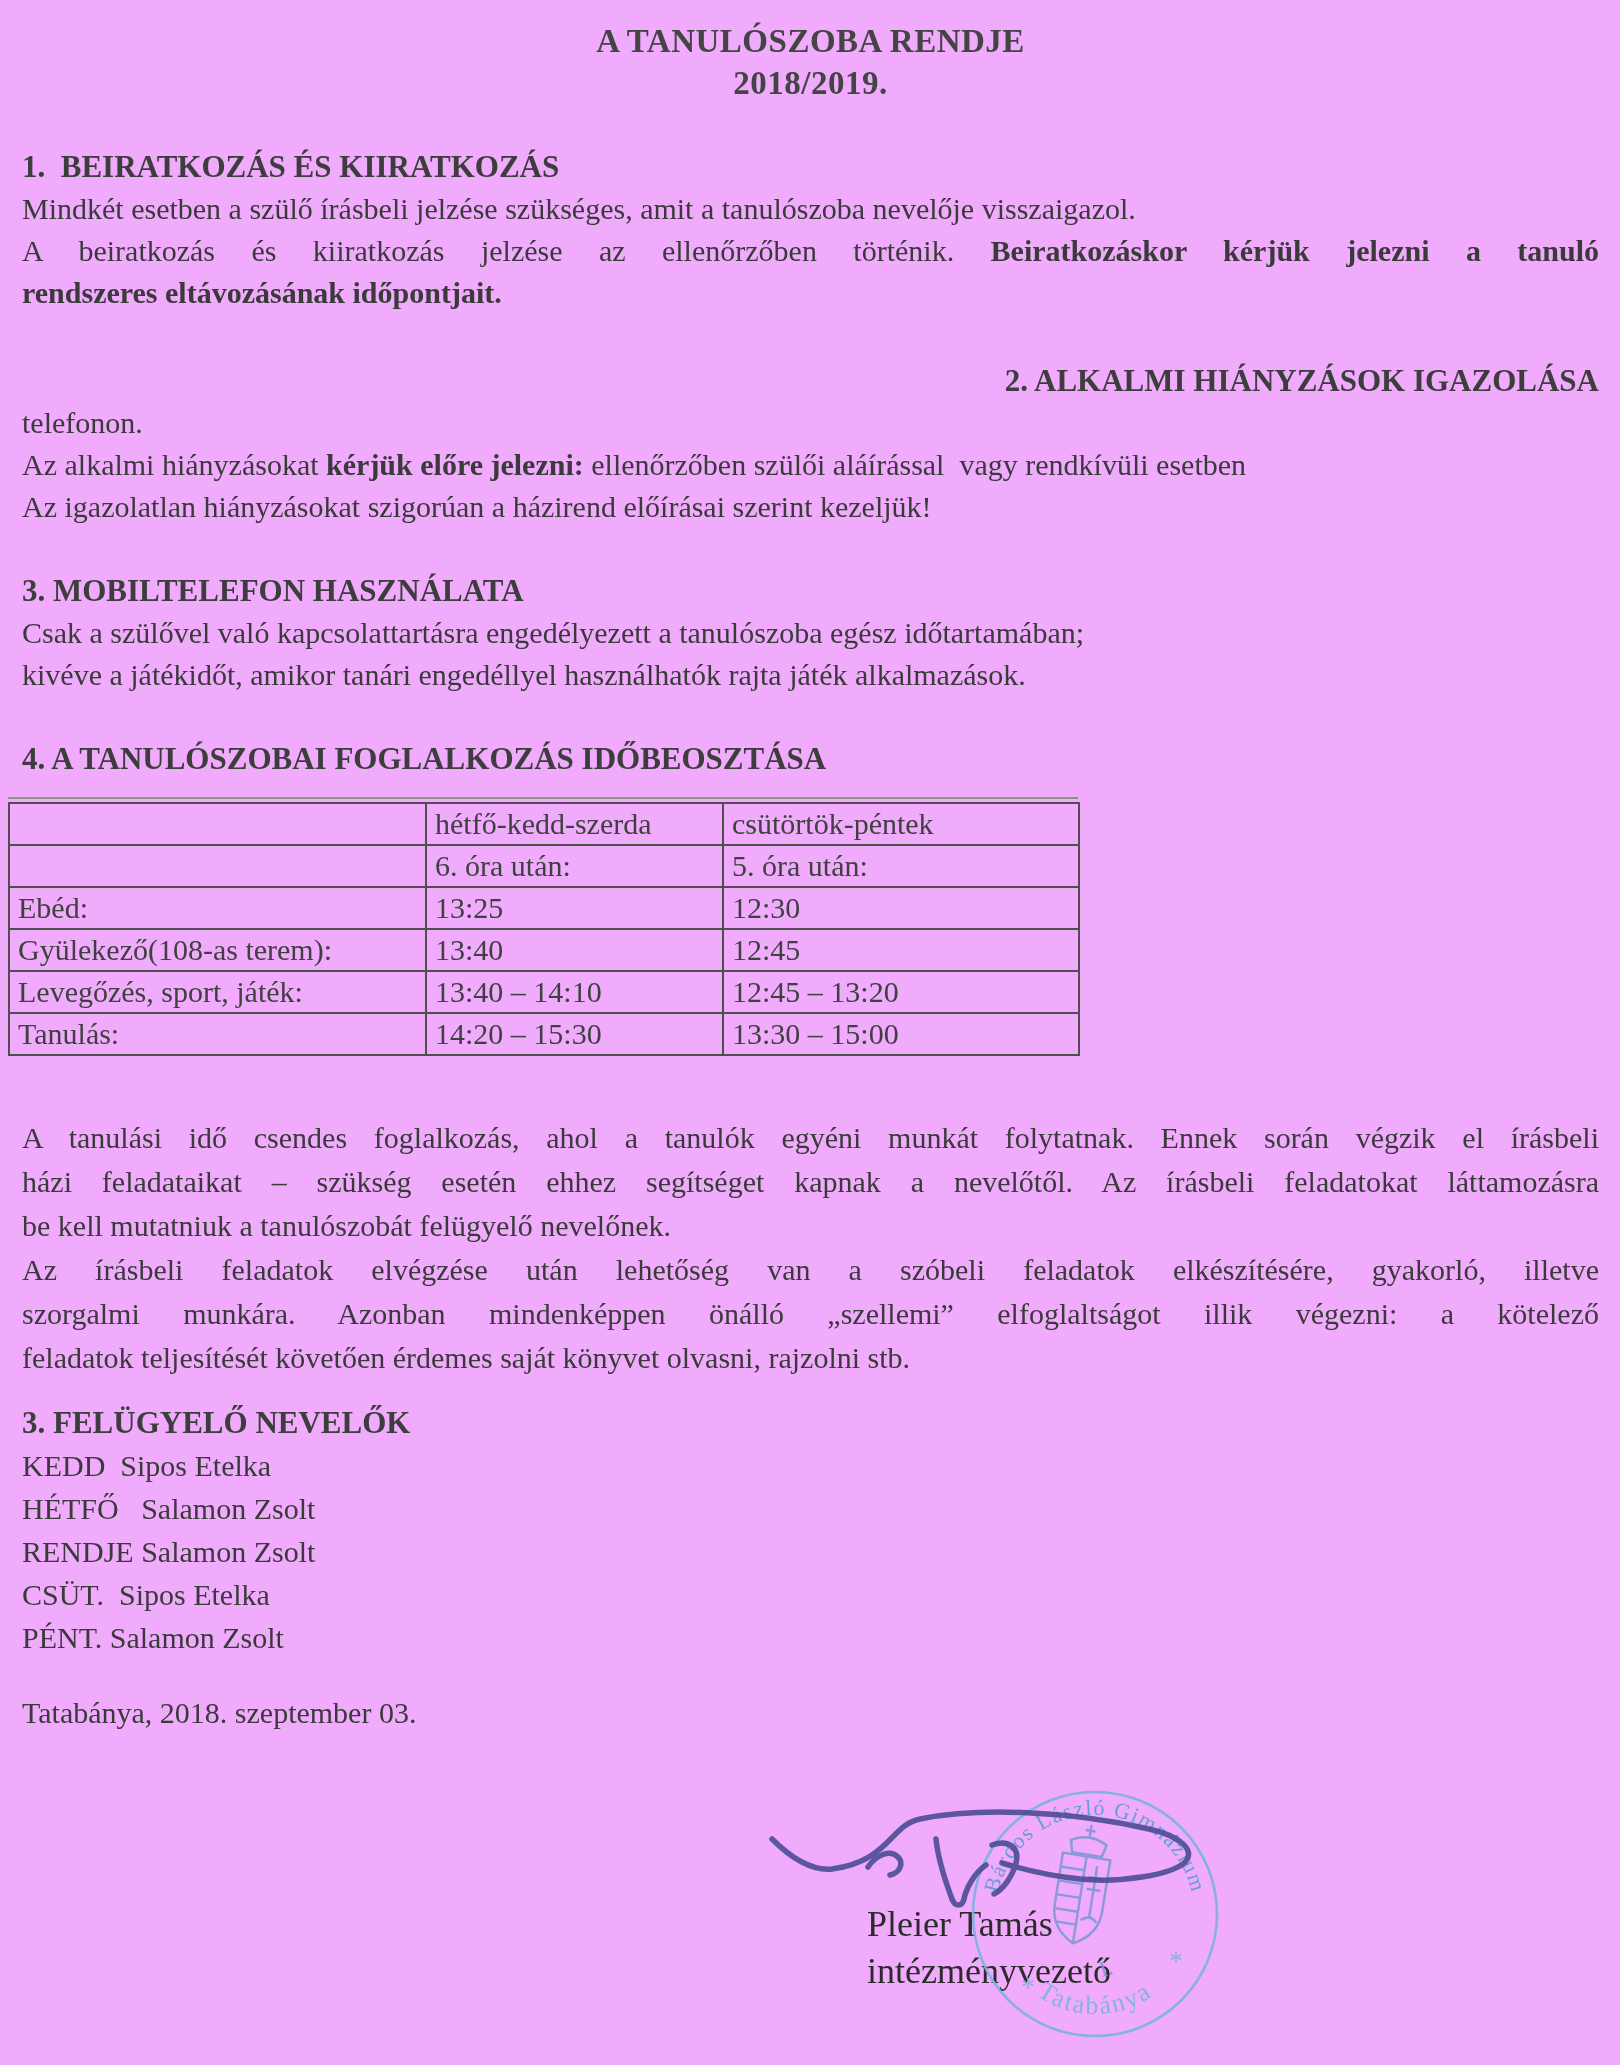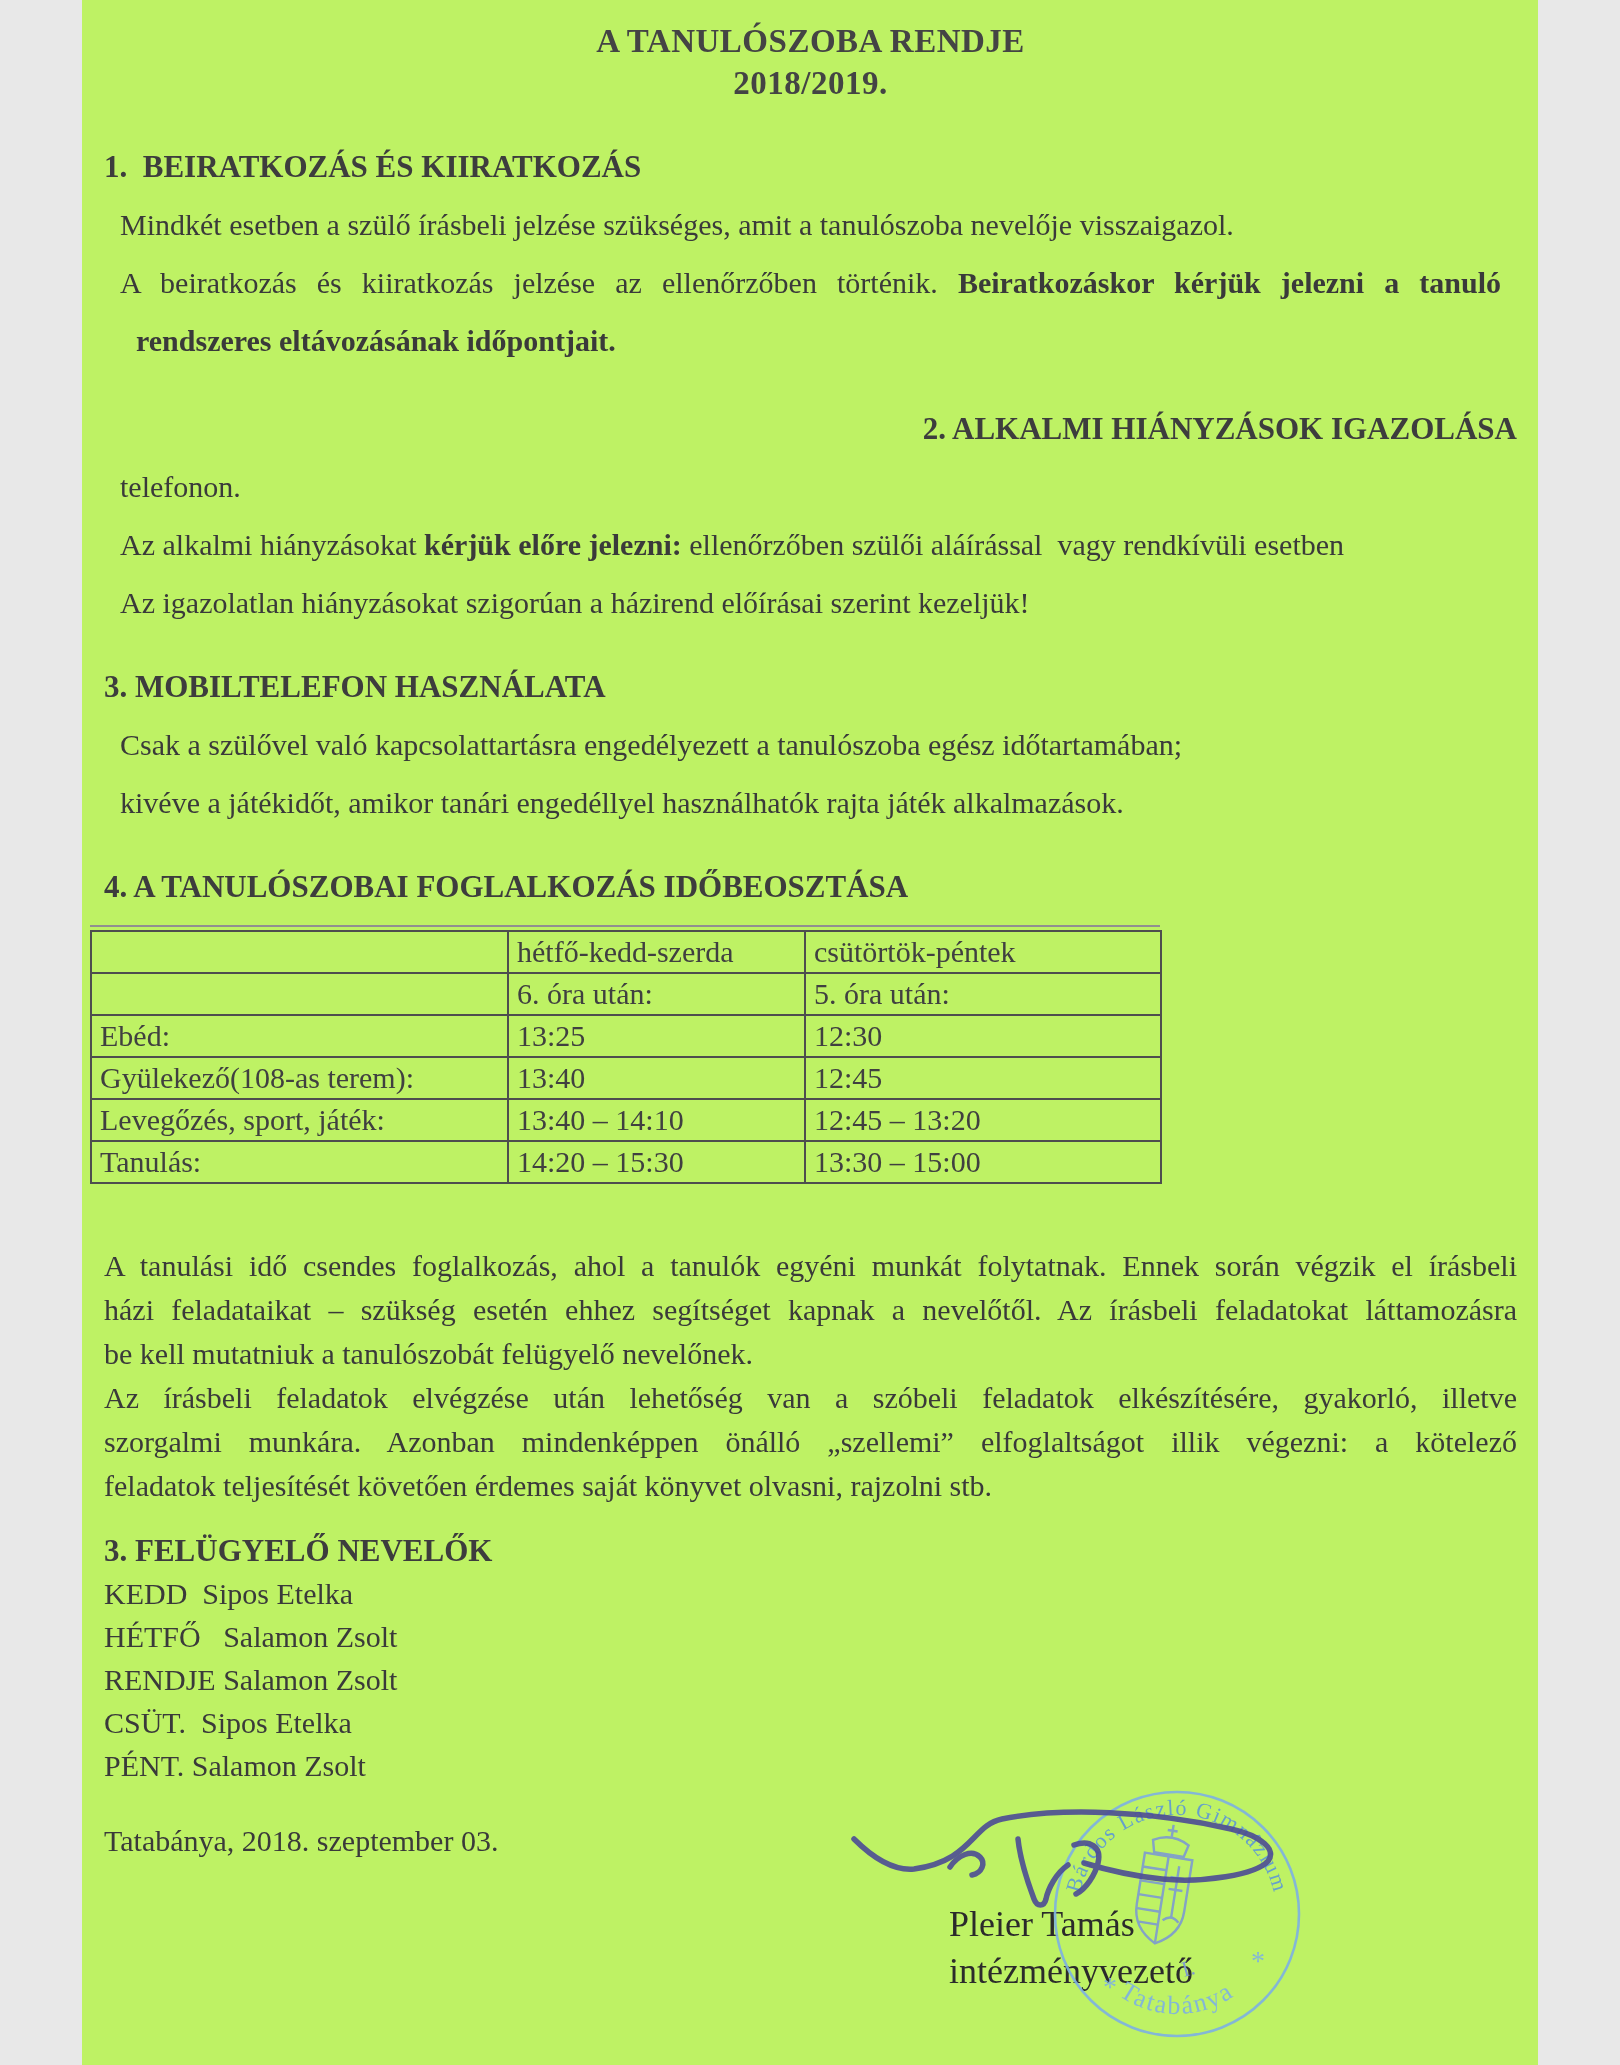--- a/index.html
+++ b/index.html
@@ -1,26 +1,26 @@
 <!DOCTYPE html>
 <html><head>
 <meta charset="utf-8">
 <style>
   html,body{margin:0;padding:0;background:#e8e8e8;}
   .page{
-    position:relative;width:1456px;height:2065px;background:#bef264;
+    position:relative;width:1620px;height:2065px;background:#f0abfc;
     font-family:"Liberation Serif","DejaVu Serif",serif;color:#3a3a3a;
     overflow:hidden;margin:0 auto;
   }
   .content{padding:20px 21px 0 22px;font-size:30px;line-height:42px;}
   .title{font-size:33px;font-weight:bold;text-align:center;margin:0;line-height:42px;letter-spacing:.5px;color:#444;}
   .sec{font-size:31px;font-weight:bold;margin:42px 0 0 0;line-height:42px;white-space:pre-wrap;color:#3d3d3d;}
   .sec.tight{margin-top:46px;text-align:right;}
   .sec.low{margin-top:22px;}
-  .m0{margin:16px;}
+  .m0{margin:0;}
   .b{font-weight:bold;}
   .jline{text-align:justify;text-align-last:justify;}
   .prewrap{white-space:pre-wrap;}
   .table-wrap{margin:17px 0 0 -14px;width:1070px;border-top:2px solid #909090;padding-top:3px;}
   table.schedule{border-collapse:collapse;width:1070px;table-layout:fixed;font-size:30px;color:#404040;}
   table.schedule td{border:2px solid #4e4e4e;height:40px;padding:0 8px;line-height:38px;overflow:hidden;white-space:nowrap;}
   .bodypara{margin-top:60px;line-height:44px;}
   .stafflist{list-style:none;margin:0;padding:0;line-height:43px;white-space:pre-wrap;}
   .dateline{margin:33px 0 0 0;}
   .namebox{position:absolute;left:867px;top:1901px;font-size:36px;line-height:47px;color:#2b2b2b;}

